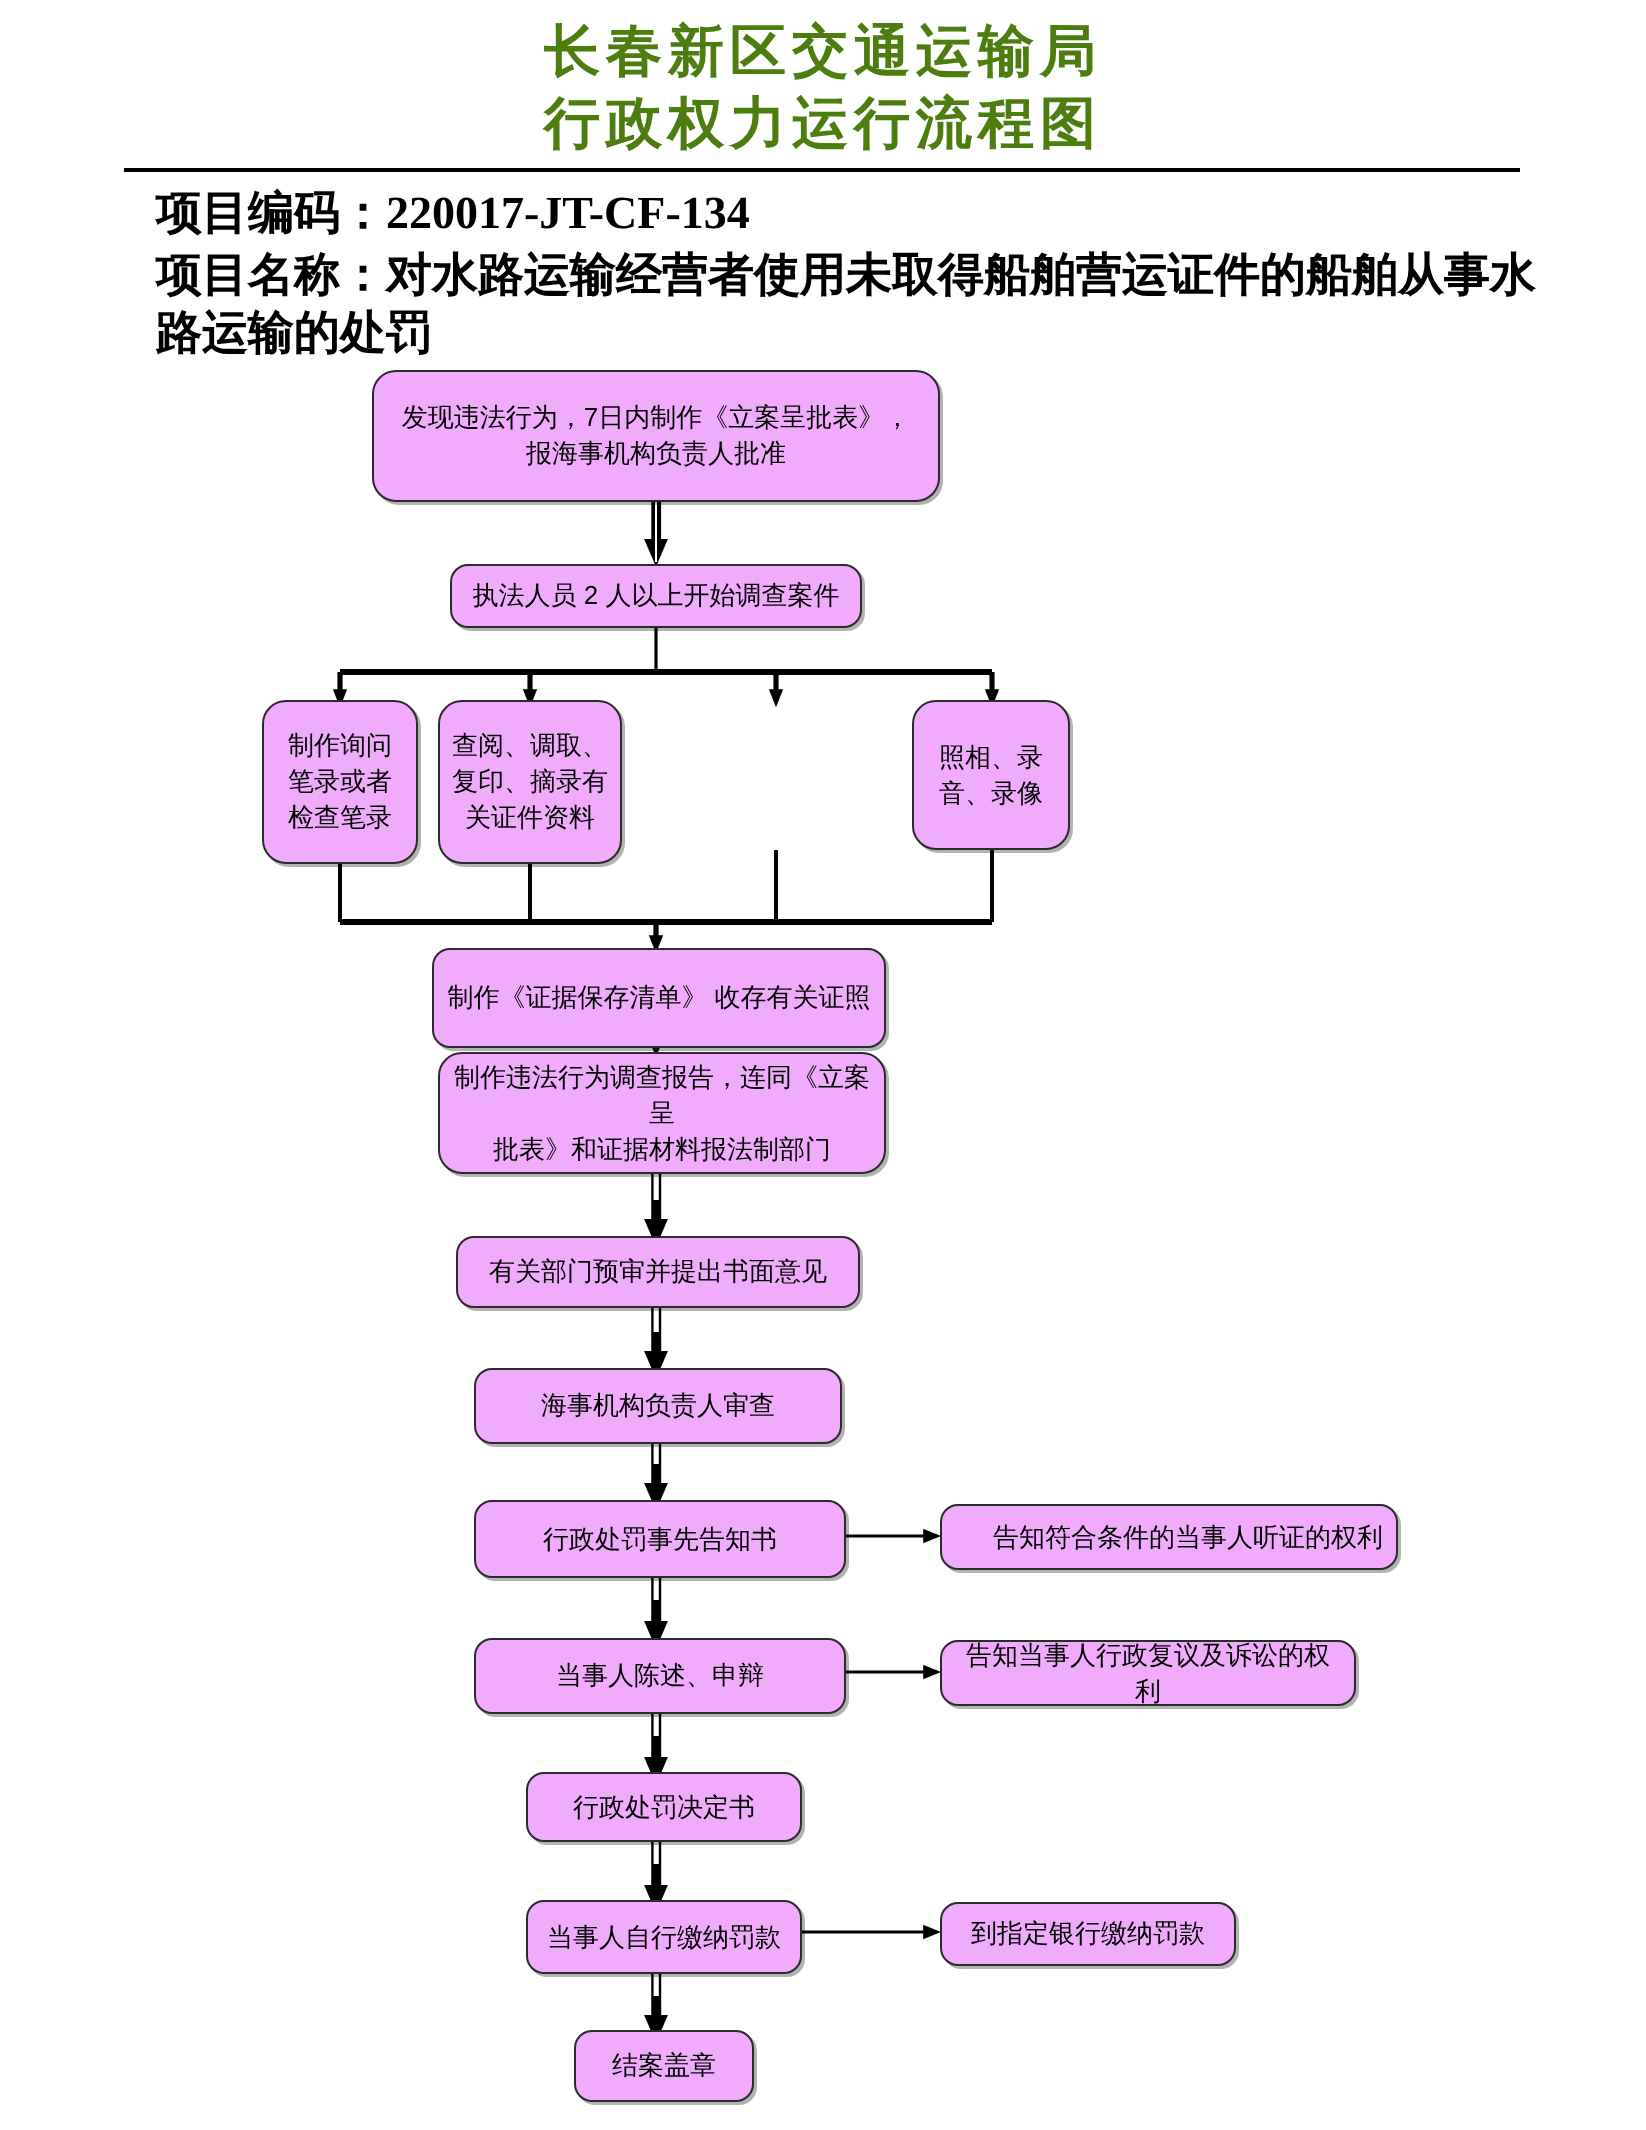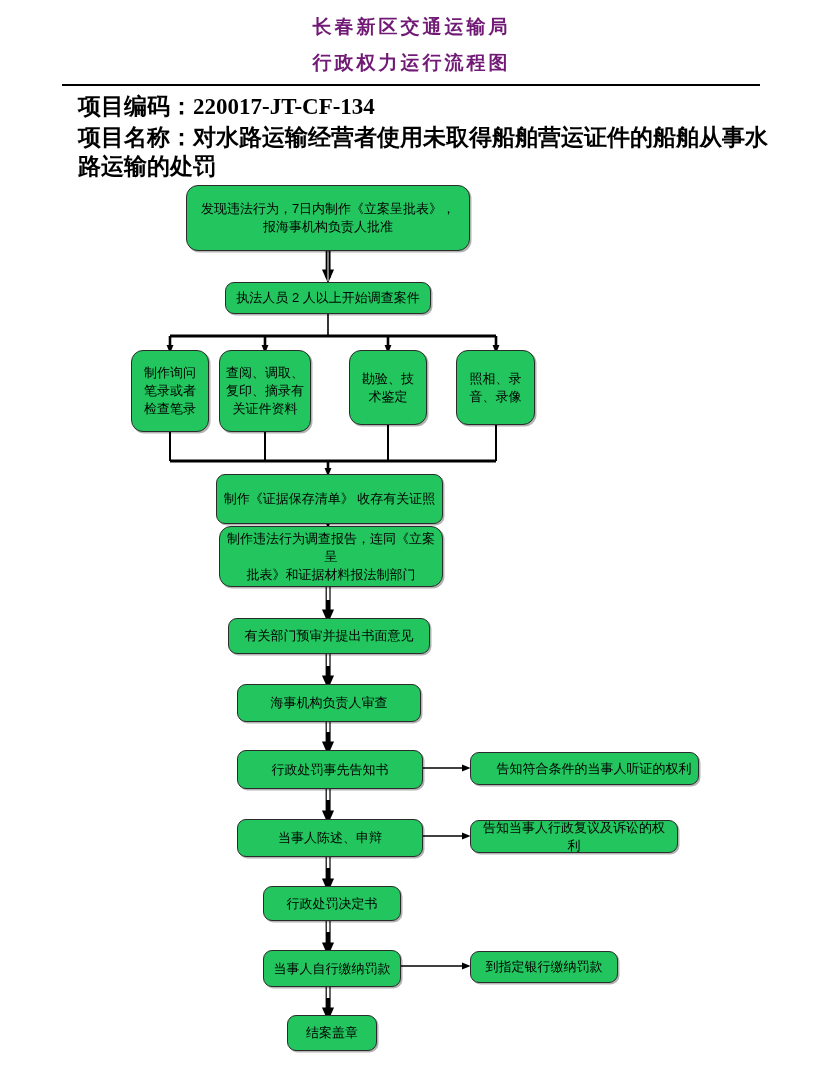--- a/index.html
+++ b/index.html
@@ -7,22 +7,22 @@
     width:823px;height:1065px;position:relative;overflow:hidden;
     font-family:"Liberation Serif","DejaVu Serif",serif;
     color:#000000;
   }
 
   
   #header-block{position:absolute;left:0;top:0;width:823px;}
   .doc-title{
     text-align:center;
     font-family:"Liberation Serif","DejaVu Serif",serif;
-    font-size:19px;font-weight:700;letter-spacing:3px;
-    line-height:34px;color:#701a75;
+    font-size:28px;font-weight:700;letter-spacing:3px;
+    line-height:34px;color:#4d7c0f;
   }
   #title-line1{position:absolute;left:0;top:10px;width:823px;}
   #title-line2{position:absolute;left:0;top:46px;width:823px;}
   #header-rule{
     position:absolute;left:62px;top:84px;width:698px;height:0;
     border-top:2px solid #000;
   }
   #meta-block{position:absolute;left:78px;top:92px;width:700px;}
   .meta-line{
     font-family:"Liberation Serif","DejaVu Serif",serif;
@@ -32,21 +32,21 @@
   #meta-name{position:absolute;left:0;top:31px;width:690px;}
 
   
   #flow-canvas{position:absolute;left:0;top:0;width:823px;height:1065px;}
   #edge-layer{position:absolute;left:0;top:0;width:823px;height:1065px;}
 
   .node{
     position:absolute;
     box-sizing:border-box;
     border:1.4px solid #2b2b2b;
-    background:#22c55e;
+    background:#f0abfc;
     border-radius:9px;
     display:flex;align-items:center;justify-content:center;
     text-align:center;
     font-family:"Liberation Sans","DejaVu Sans",sans-serif;
     font-size:13px;
     line-height:18px;
     color:#000;
     padding:2px 6px;
     box-shadow:1.5px 1.5px 0 rgba(0,0,0,0.30);
   }
@@ -150,24 +150,20 @@
 笔录或者
 检查笔录</span>
   </div>
 
   <div class="node tall" style="left:219px;top:350px;width:92px;height:82px;">
     <span class="nlabel">查阅、调取、
 复印、摘录有
 关证件资料</span>
   </div>
 
-  <div class="node tall" style="left:349px;top:350px;width:78px;height:75px;">
-    <span class="nlabel">勘验、技
-术鉴定</span>
-  </div>
 
   <div class="node tall" style="left:456px;top:350px;width:79px;height:75px;">
     <span class="nlabel">照相、录
 音、录像</span>
   </div>
 
   <div class="node" style="left:216px;top:474px;width:227px;height:50px;">
     <span class="nlabel">制作《证据保存清单》 收存有关证照</span>
   </div>
 

